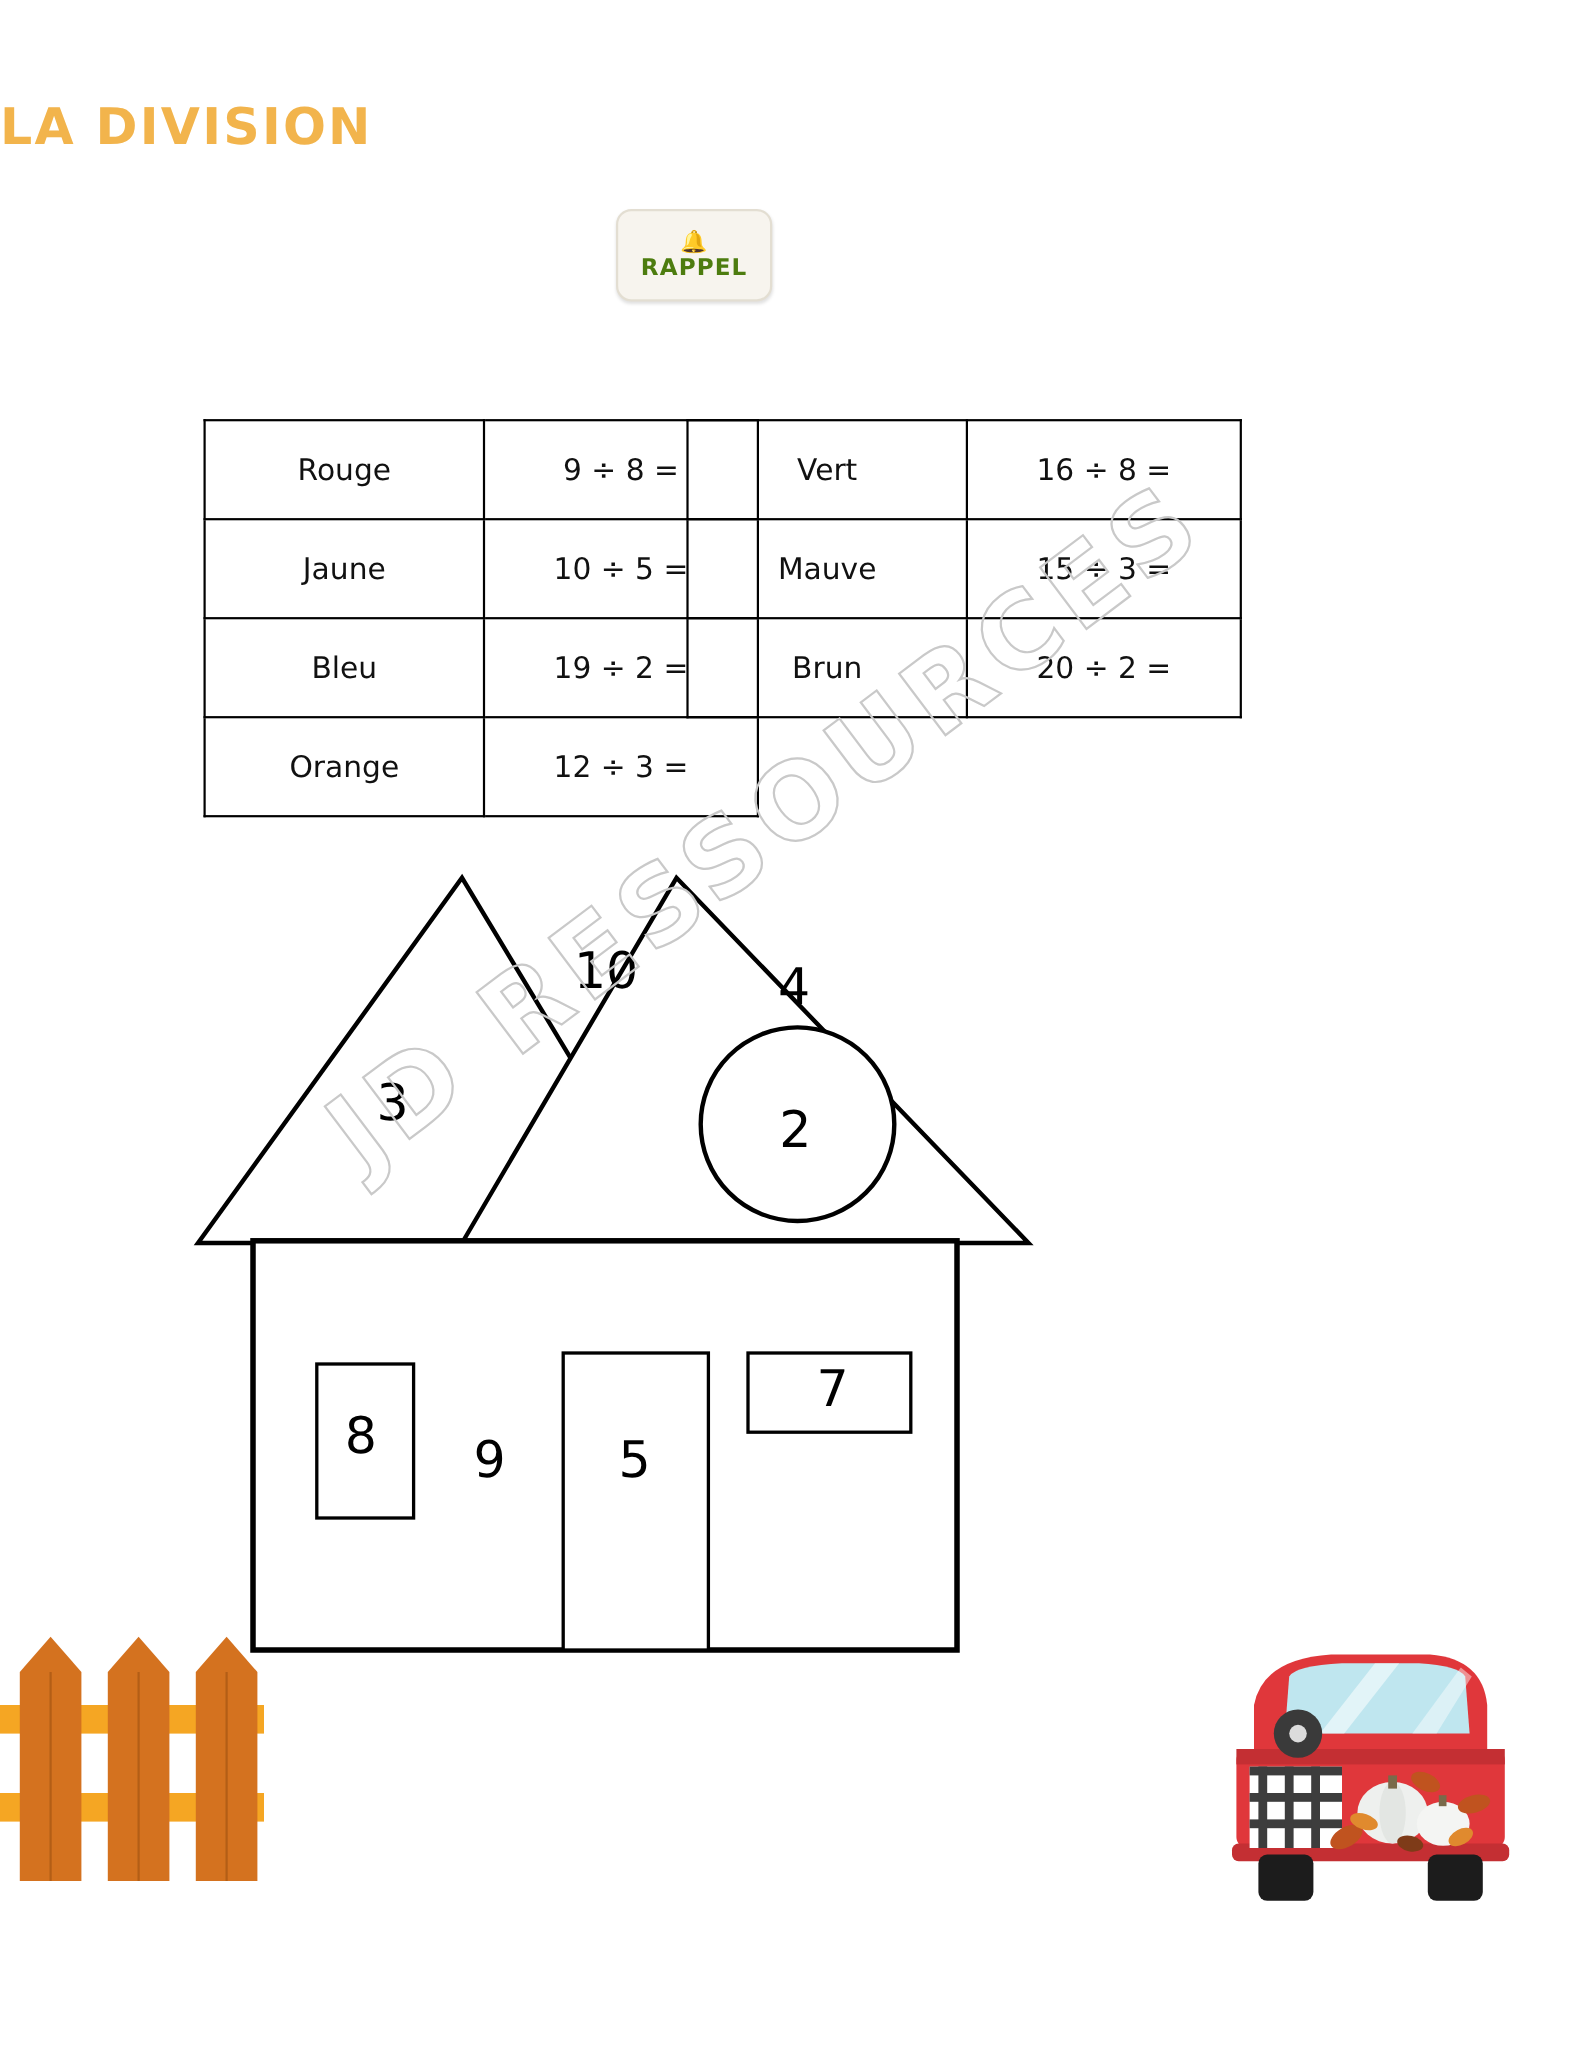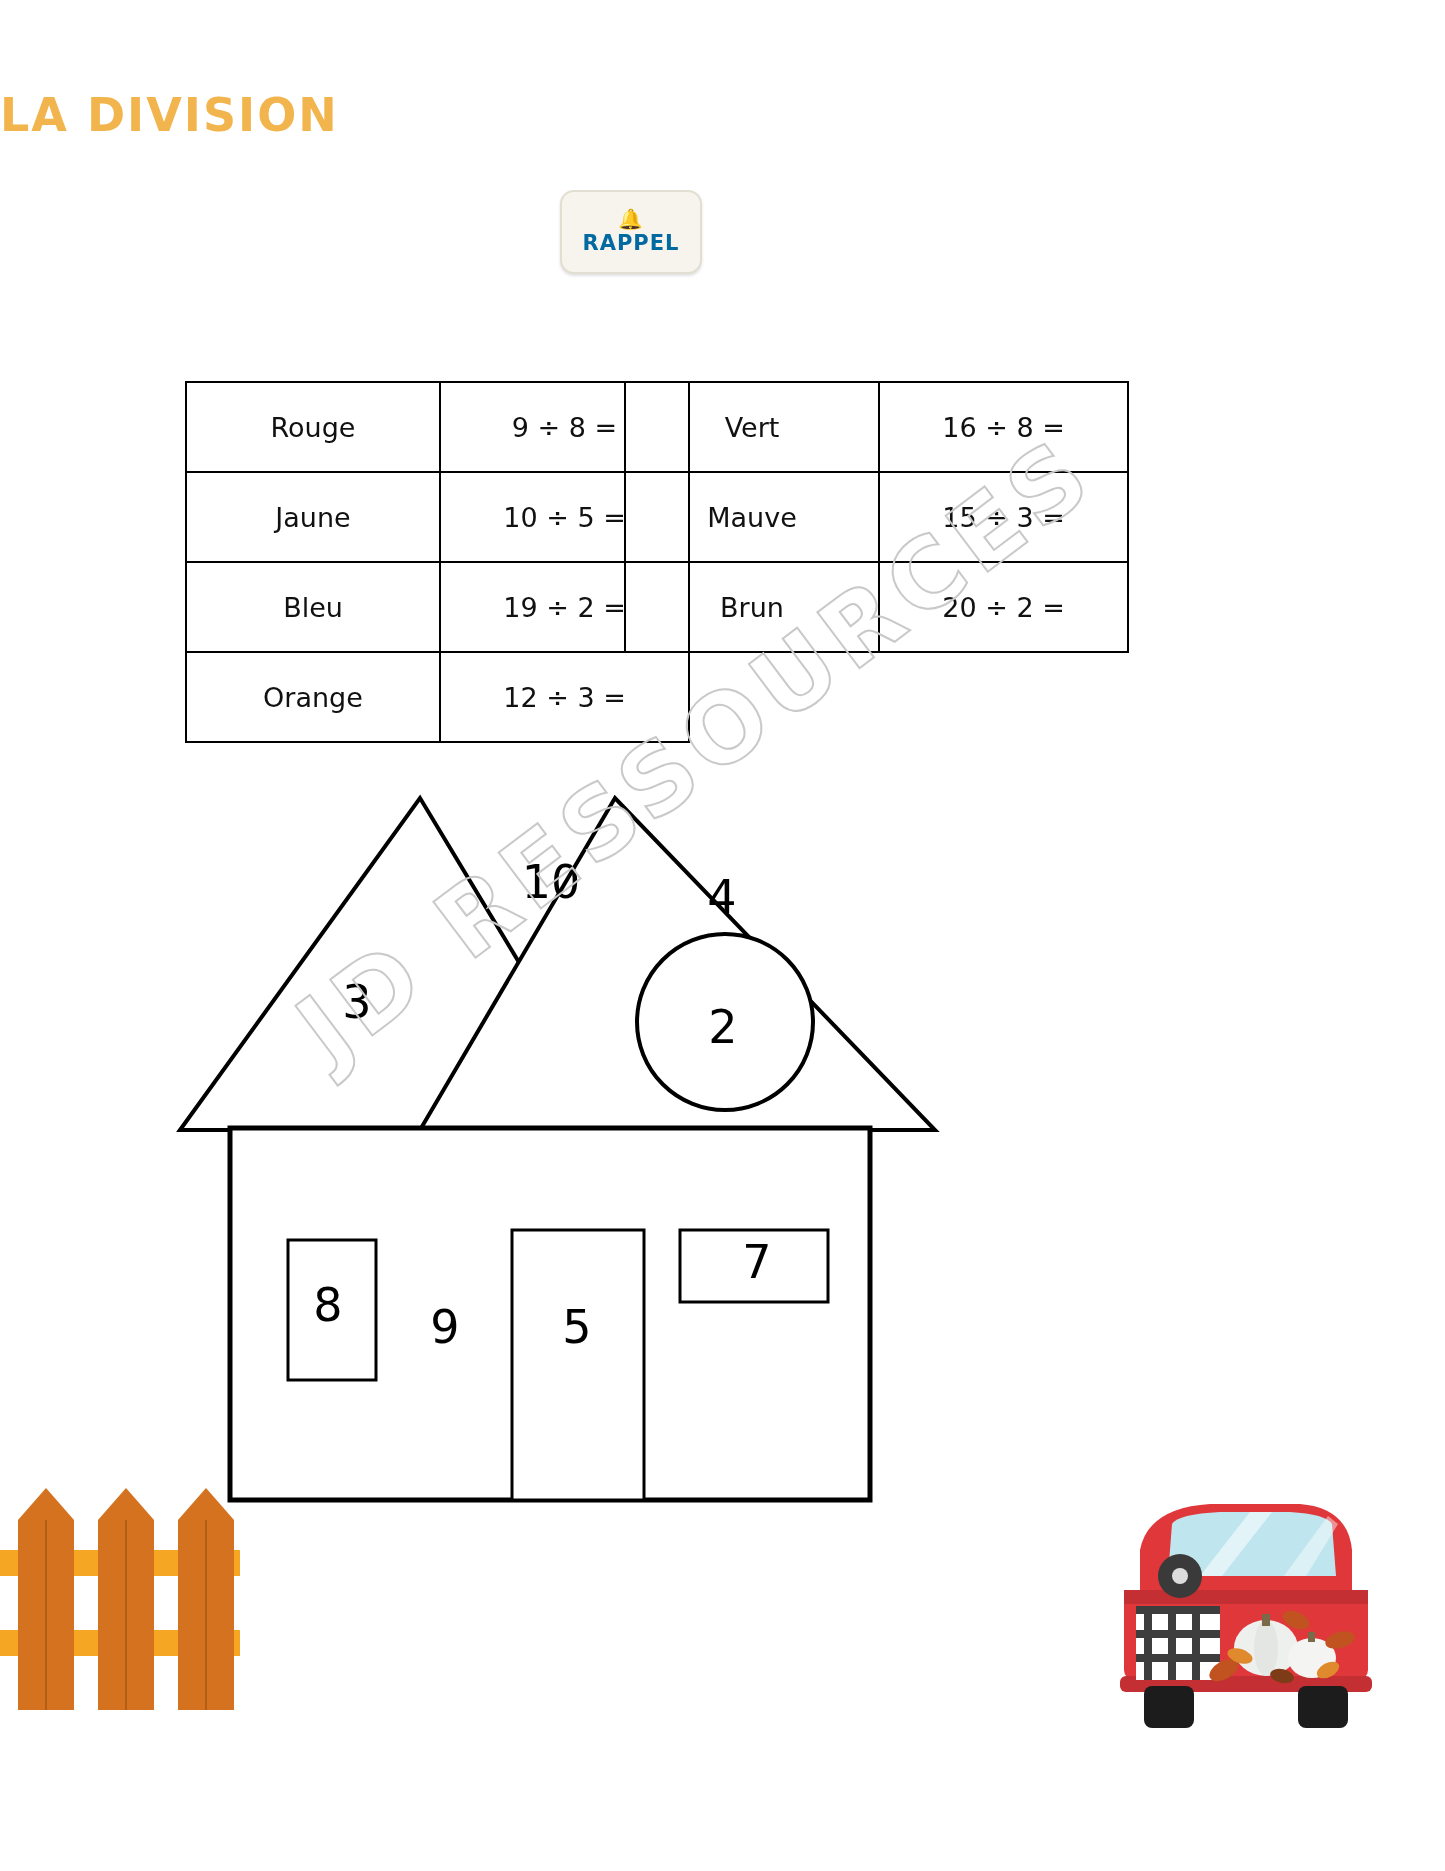--- a/index.html
+++ b/index.html
@@ -48,21 +48,21 @@
   #rappel-badge .bell {
     font-size: 20px;
     line-height: 20px;
     margin-bottom: 2px;
     color: #3b4a6b;
   }
   #rappel-badge .label {
     font-size: 21px;
     font-weight: bold;
     letter-spacing: 1px;
-    color: #0369a1;
+    color: #4d7c0f;
   }
 
   
   .color-table {
     position: absolute;
     border-collapse: collapse;
     table-layout: fixed;
     padding-left: 12px;
   }
   .color-table td {

